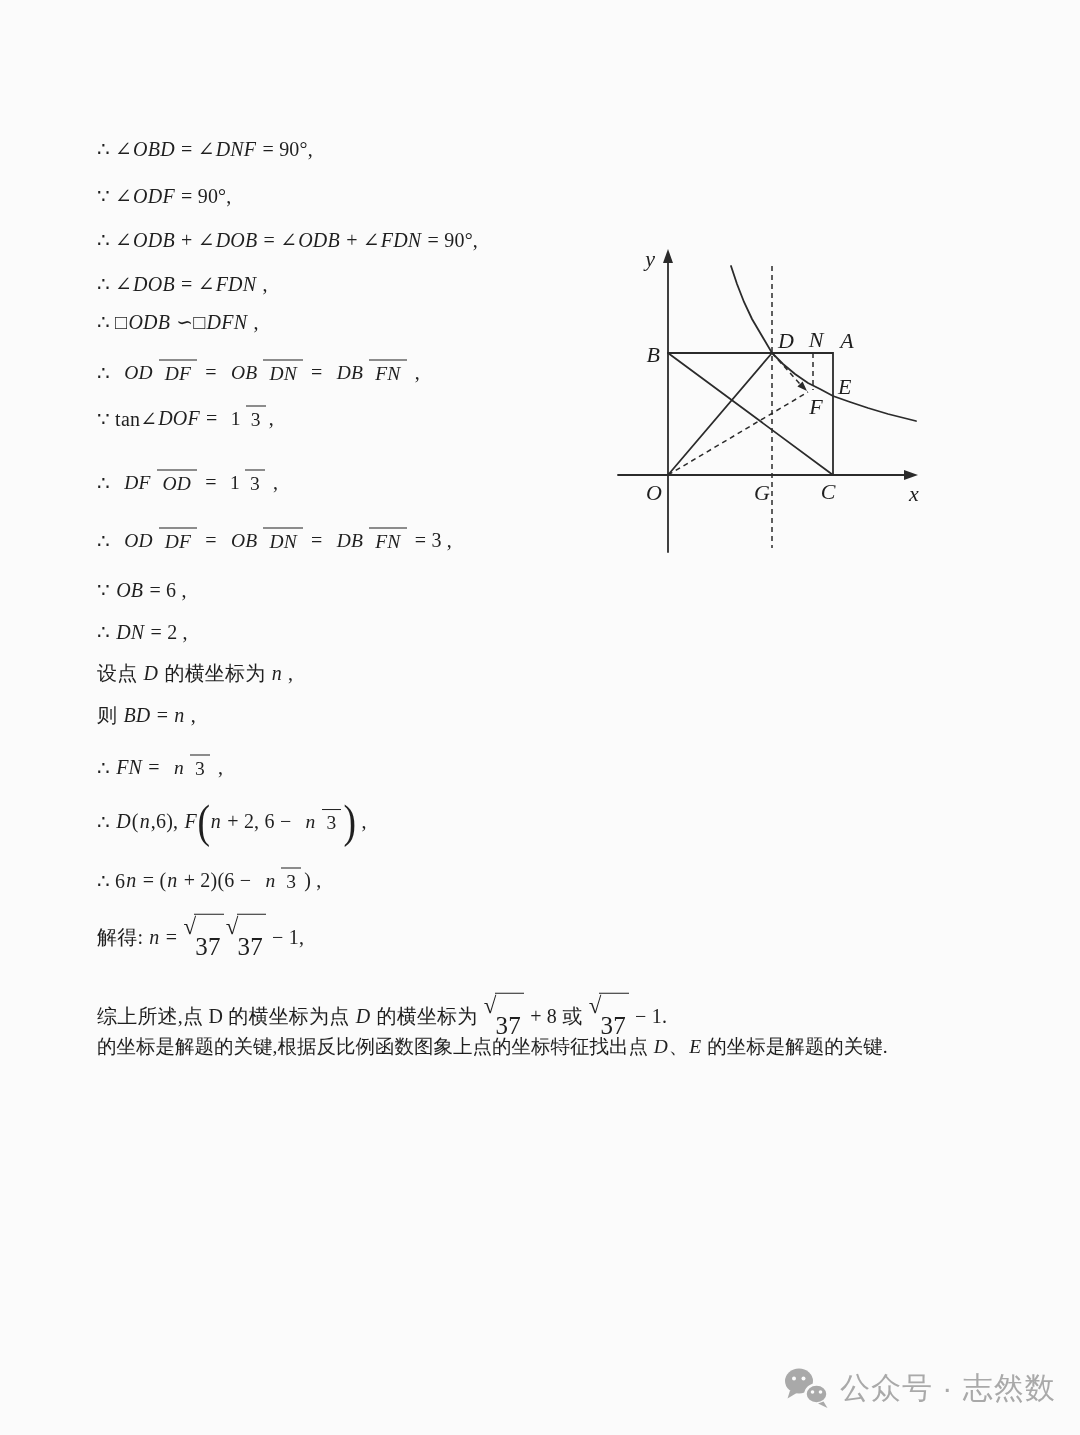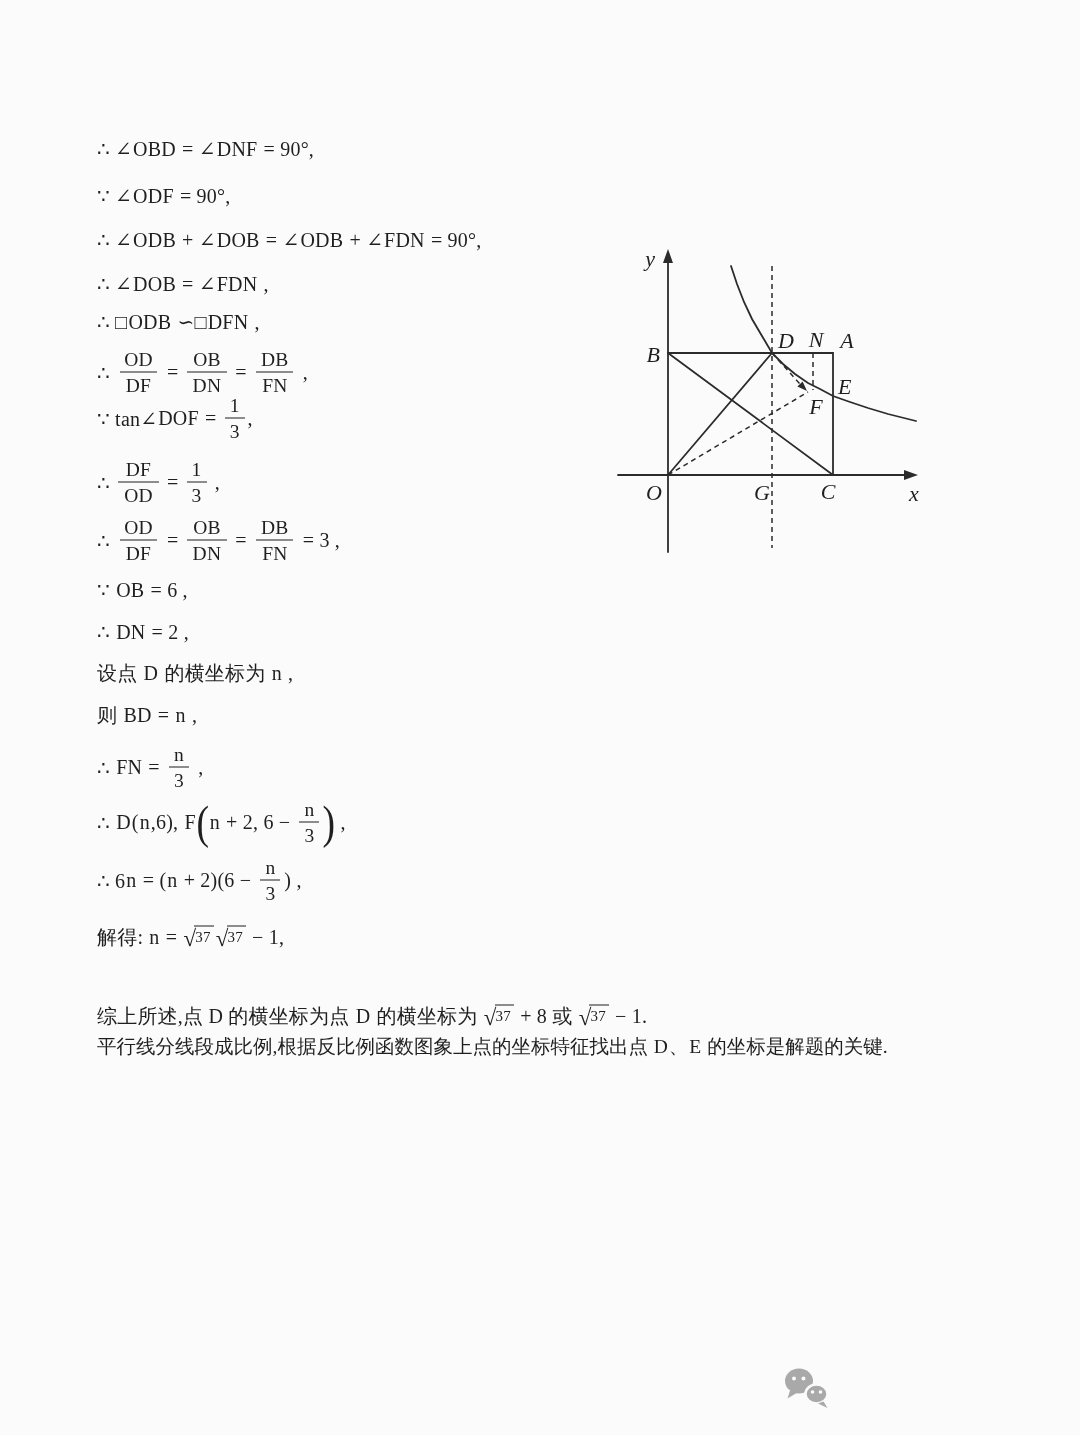--- a/index.html
+++ b/index.html
@@ -9,27 +9,27 @@
     font-family:"Liberation Serif","DejaVu Serif",serif;
   }
   .page{position:absolute;inset:0}
   
   .ln{
     position:absolute;left:97px;transform:translateY(-50%);
     display:flex;align-items:center;white-space:nowrap;
     font-size:20px;letter-spacing:.2px;
   }
   .rm{font-style:normal;white-space:pre}
-  .it{white-space:pre;padding:0 1px}
-  .frac{display:inline-flex;flex-direction:column;align-items:center;margin:0 3px;line-height:1.18;font-size:19.5px}
+  .it{font-style:italic;white-space:pre;padding:0 1px}
+  .frac{display:inline-flex;flex-direction:row;align-items:center;margin:0 3px;line-height:1.18;font-size:19.5px}
   .frac .num{padding:0 5px 1px}
   .frac .den{padding:1px 5px 0;border-top:1.5px solid #1f1f1f}
   .sqrt{display:inline-flex;align-items:flex-start;margin:0 1px}
   .sqrt .rad{font-size:23px;line-height:1;font-style:normal;transform:translateY(1px)}
-  .sqrt .rdc{font-size:15px;border-top:1.6px solid #1f1f1f;padding:2px 3px 0 1px;margin-left:-2px;line-height:1.1}
+  .sqrt .rdc{font-size:25px;border-top:1.6px solid #1f1f1f;padding:18px 3px 0 1px;margin-left:-2px;line-height:1.1}
   .bigp{font-size:47px;line-height:.85;font-weight:300;transform:scaleX(.8);margin:0 -2px;font-style:normal}
   
   .remark{position:absolute;left:97px;top:1024px;width:892px;font-size:19.5px}
   .rline{line-height:45px}
   .rline .rm,.rline .it{white-space:normal}
   .rjust{text-align:justify;text-align-last:justify}
   
   .diagram{position:absolute;left:600px;top:230px}
   .diagram text{font-family:"Liberation Serif","DejaVu Serif",serif;font-style:italic;font-size:22px;fill:#1f1f1f}
   
@@ -224,21 +224,21 @@
       </span>
       <span class="rm"> + 8 或 </span>
       <span class="sqrt">
         <span class="rad">√</span>
         <span class="rdc">37</span>
       </span>
       <span class="rm"> − 1.</span>
     </div>
 
   <div class="remark">
-    <div class="rline"><span class="rm">平行线分线段成比例,根据反比例函数图象上点的坐标特征找出点 </span><span class="it">D</span><span class="rm">、</span><span class="it">E</span><span class="rm"> 的坐标是解题的关键.</span></div>
+    <div class="rline"><span class="rm">的坐标是解题的关键,根据反比例函数图象上点的坐标特征找出点 </span><span class="it">D</span><span class="rm">、</span><span class="it">E</span><span class="rm"> 的坐标是解题的关键.</span></div>
   </div>
 
   <svg class="diagram" width="360" height="340" viewBox="600 230 360 340">
     <g fill="none" stroke="#2b2b2b" stroke-width="1.8" stroke-linecap="round">
       <line x1="668" y1="552" x2="668" y2="261"></line>
       <line x1="618" y1="475" x2="906" y2="475"></line>
       <polyline points="668,353 833,353 833,475"></polyline>
       <line x1="668" y1="353" x2="833" y2="475"></line>
       <line x1="668" y1="475" x2="772" y2="353"></line>
       <polyline points="731,266 737,284 744,302 752,319 762,336 772,353 783,364 795,374 808,383 820,389 833,396 850,402 868,408 888,414 916,421"></polyline>
@@ -273,15 +273,16 @@
     <svg width="47" height="43" viewBox="0 0 47 43">
       <ellipse cx="15" cy="14" rx="14" ry="12.5" fill="#a9a9a9"></ellipse>
       <polygon points="6,23.5 3.5,31.5 13.5,25.5" fill="#a9a9a9"></polygon>
       <circle cx="10" cy="11.5" r="2" fill="#fbfbfb"></circle>
       <circle cx="19.5" cy="11.5" r="2" fill="#fbfbfb"></circle>
       <ellipse cx="32.5" cy="27" rx="11" ry="9.5" fill="#a9a9a9" stroke="#fbfbfb" stroke-width="2.5"></ellipse>
       <polygon points="39.5,34.5 43.5,41 34,36.5" fill="#a9a9a9"></polygon>
       <circle cx="28.5" cy="25" r="1.8" fill="#fbfbfb"></circle>
       <circle cx="36.5" cy="25" r="1.8" fill="#fbfbfb"></circle>
     </svg>
+    <span class="wm-text">公众号 · 志然数</span>
   </div>
 
 </div>
 
 </body></html>

